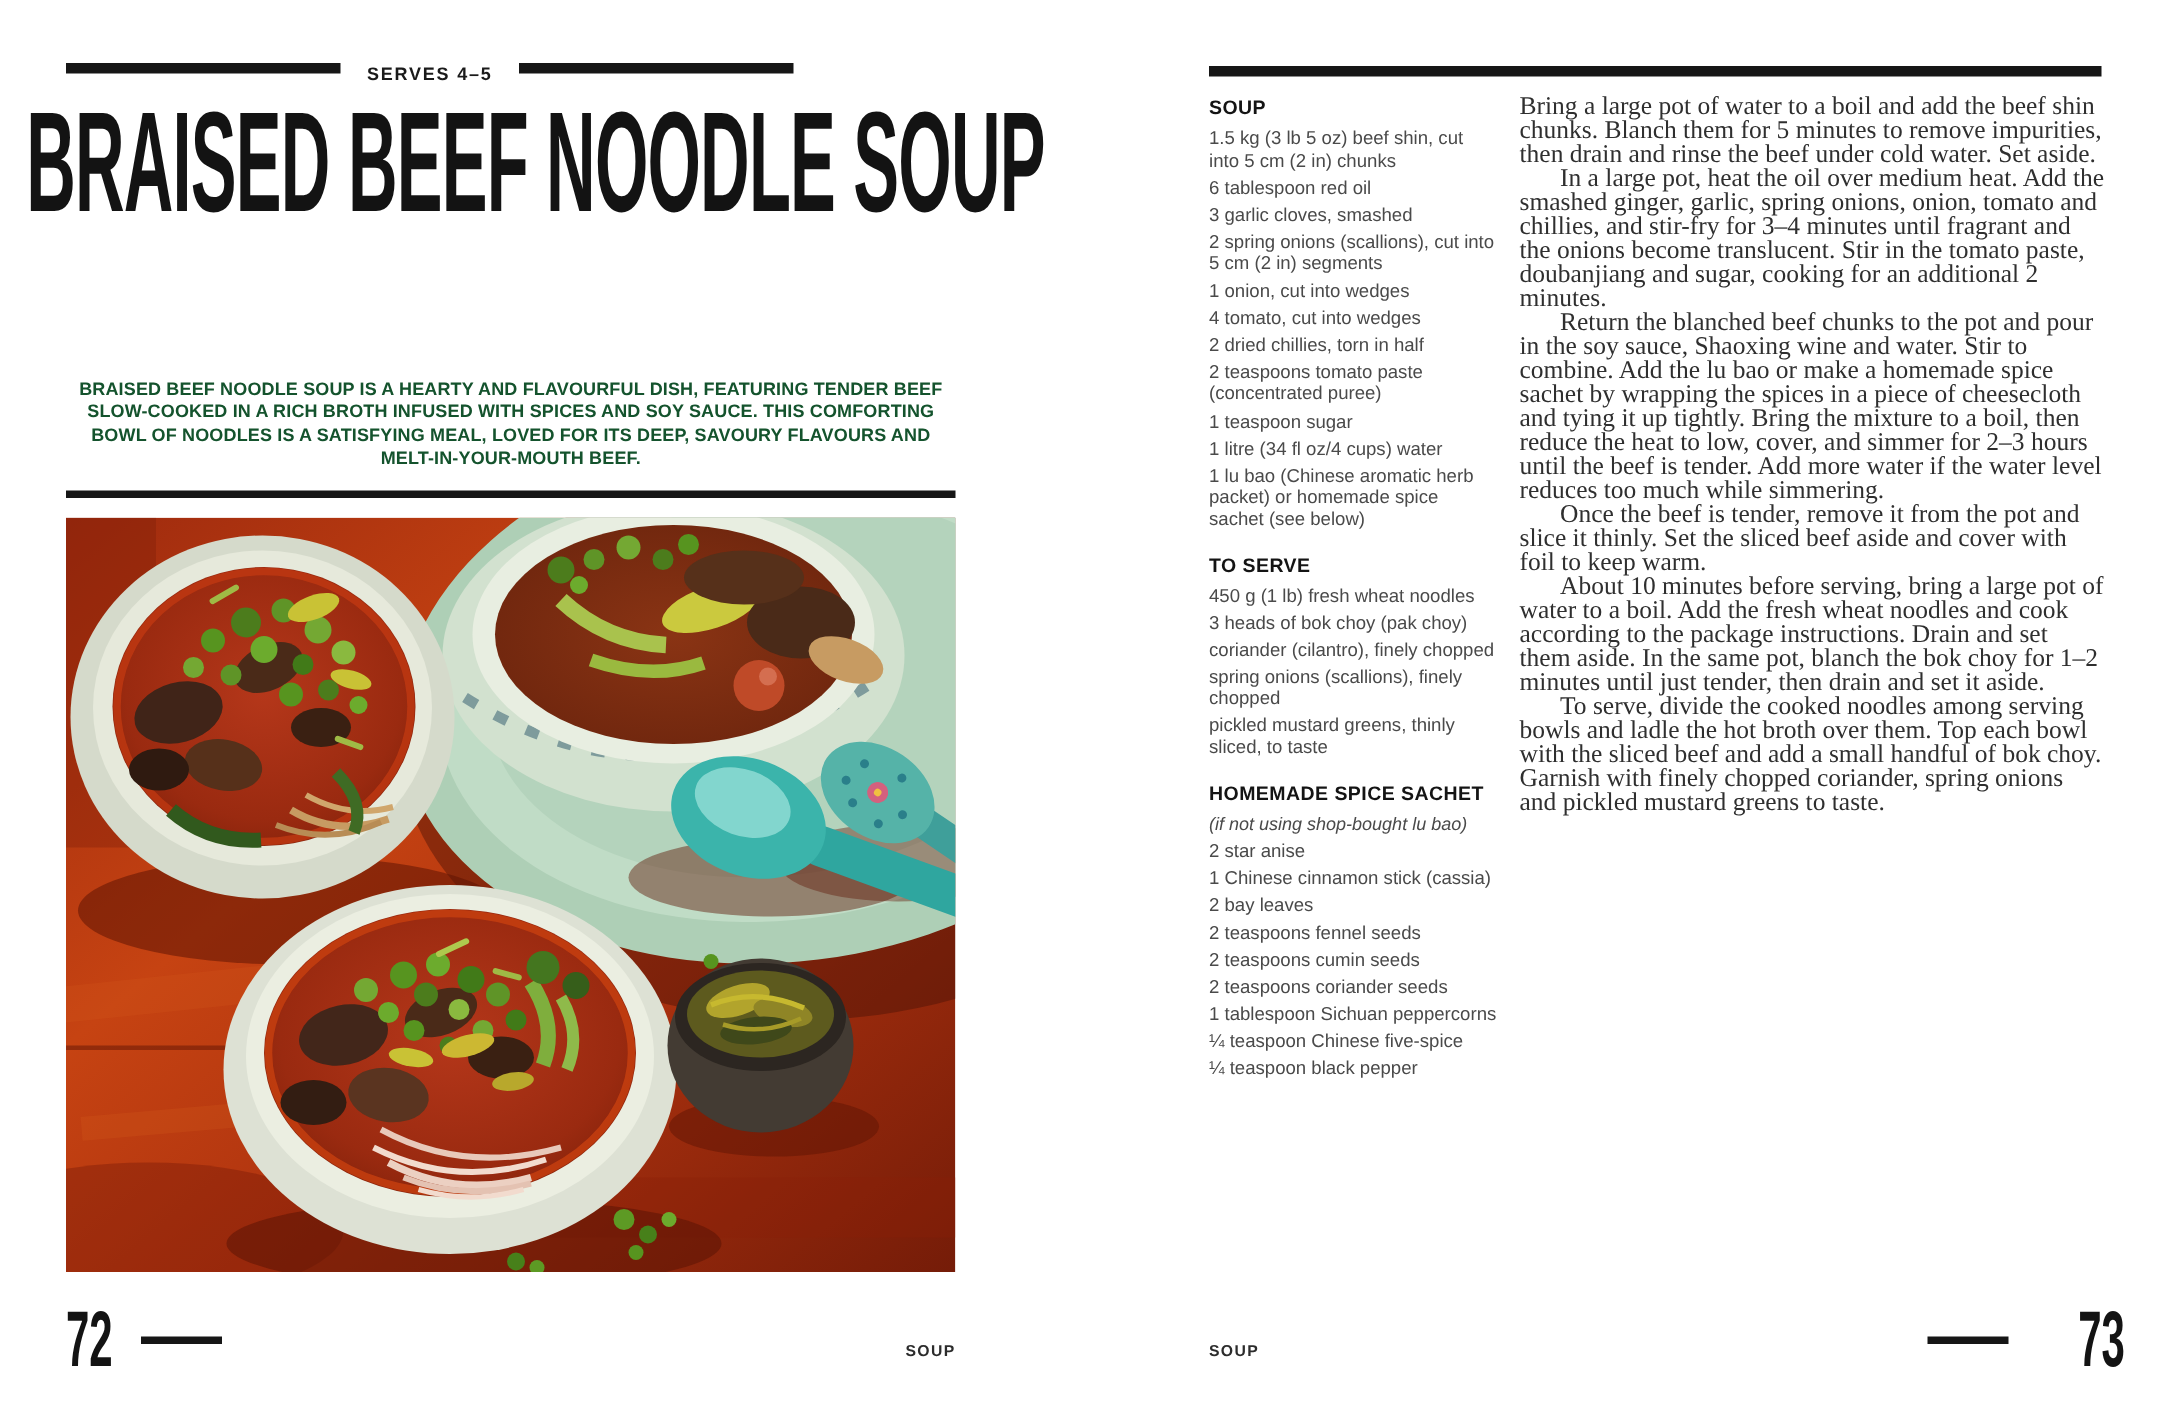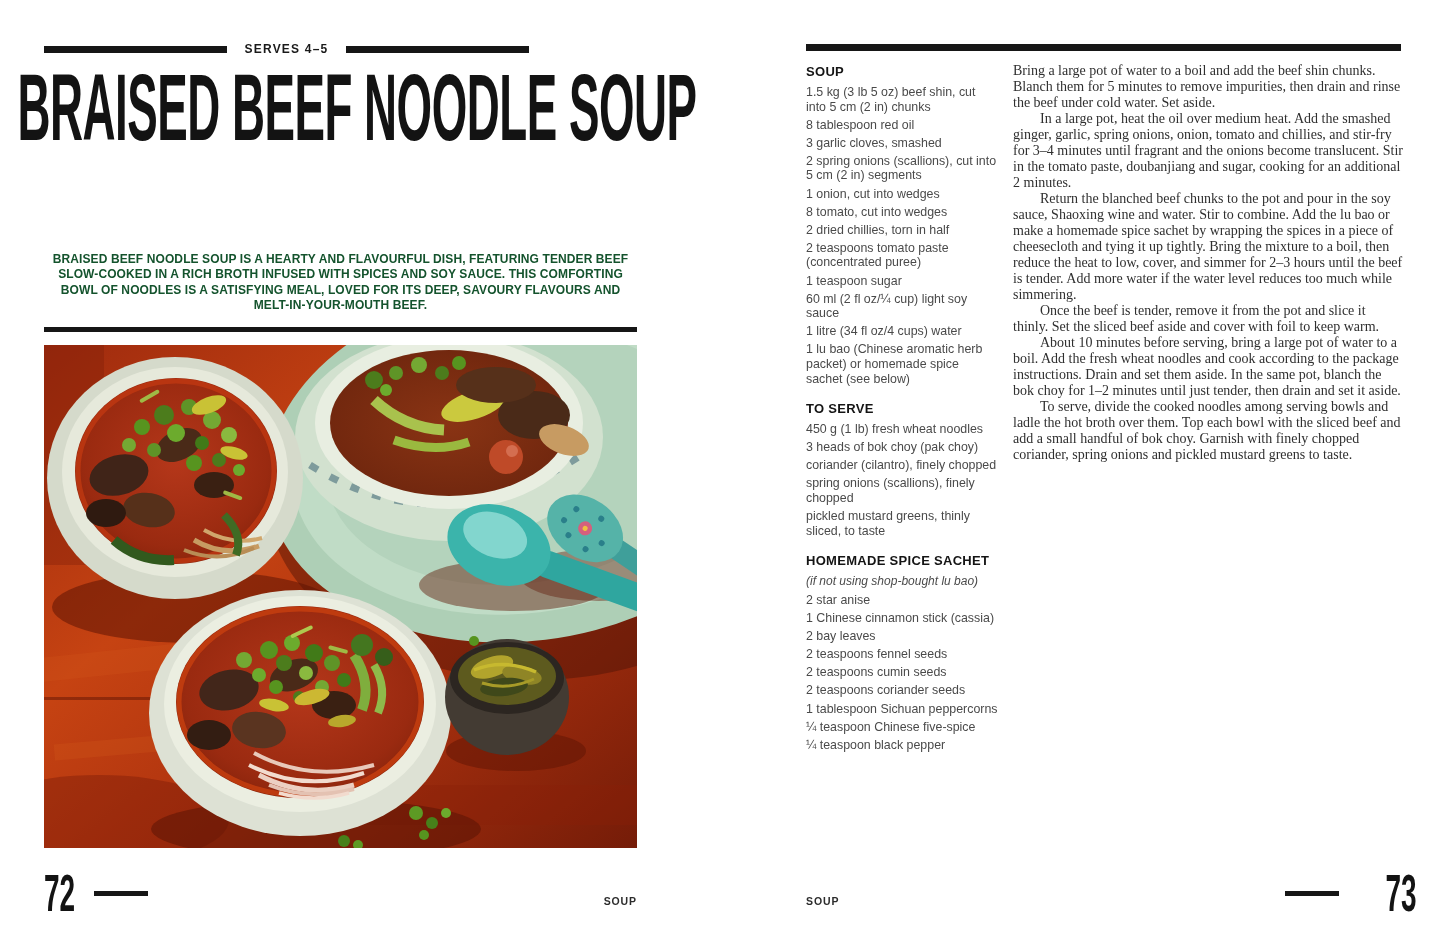--- a/index.html
+++ b/index.html
@@ -2,21 +2,21 @@
 <html><head>
 <meta charset="utf-8">
 <style>
   * { box-sizing: border-box; margin: 0; padding: 0; }
   html,body { width:1445px; height:943px; background:#ffffff; overflow:hidden;
               font-family:"Liberation Sans", sans-serif; }
   .spread { position:relative; width:1445px; height:943px; background:#ffffff; }
 
   
   .left-page { position:absolute; left:44px; top:40px; width:593px; }
-  .serves-row { position:absolute; left:0; top:2px; width:485px; display:flex; align-items:center; gap:18px; }
+  .serves-row { position:absolute; left:0; top:2px; width:485px; display:flex; align-items:flex-start; gap:18px; }
   .serves-bar { flex:1; height:7px; background:#161616; }
   .serves-label { font-size:12px; font-weight:700; letter-spacing:1.2px; color:#1a1a1a; white-space:nowrap; }
   .title-wrap { position:absolute; left:16px; top:24px; width:593px; height:126px;
                 display:flex; align-items:flex-start; justify-content:center; overflow:visible; }
   .title-text { display:inline-block; font-weight:700; font-size:88px; line-height:1;
                 letter-spacing:-1px; color:#131313; white-space:nowrap;
                 transform:scale(0.52,1.08); transform-origin:center; }
   .descr { position:absolute; left:0; top:212px; width:593px; text-align:center;
            font-size:12px; line-height:15.3px; font-weight:700; letter-spacing:0.1px; color:#14532d; }
   .rule-heavy { position:absolute; left:0; top:287px; width:593px; height:5px; background:#161616; }
@@ -25,21 +25,21 @@
   
   .right-page { position:absolute; left:806px; top:40px; width:595px; }
   .top-bar { position:absolute; left:0; top:4px; width:595px; height:7px; background:#161616; }
   .ingredients { position:absolute; left:0; top:24px; width:192px; }
   .ing-heading { font-size:13px; font-weight:700; letter-spacing:0.3px; color:#141414; margin:15px 0 6px; }
   .ingredients .section:first-child .ing-heading { margin-top:0; }
   .ing-note { font-size:12px; line-height:14.6px; font-style:italic; color:#4a4a4a; margin:0 0 4px; }
   .ing-list { list-style:none; }
   .ing-list li { font-size:12.4px; line-height:14.6px; color:#4a4a4a; margin:0 0 3.5px; }
   .instructions { position:absolute; left:207px; top:23px; width:390px; }
-  .instructions p { font-family:"Liberation Serif", serif; font-size:14px; line-height:16px;
+  .instructions p { font-family:"Liberation Serif", serif; font-size:17px; line-height:16px;
                     color:#2f2f2f; margin:0; }
   .instructions p + p { text-indent:27px; }
 
   
   .folio { position:absolute; display:flex; align-items:center; gap:12px; }
   .folio-num { font-size:50px; font-weight:700; line-height:1; color:#131313; display:inline-block; }
   .folio-left { left:44px; top:868px; }
   .folio-left .folio-num { transform:scale(0.56,1.05); transform-origin:left center; }
   .folio-right { right:28px; top:868px;gap:40px; }
   .folio-right .folio-num { transform:scale(0.56,1.05); transform-origin:right center; }
@@ -257,29 +257,28 @@
   <div class="right-page">
     <div class="top-bar"></div>
 
     <div class="ingredients">
 
       <div class="section">
         <h3 class="ing-heading">SOUP</h3>
         <ul class="ing-list">
 
         <li>1.5 kg (3 lb 5 oz) beef shin, cut into 5 cm (2 in) chunks</li>
-            <li>8 tablespoon red oil</li>
+            <li>6 tablespoon red oil</li>
             <li>3 garlic cloves, smashed</li>
             <li>2 spring onions (scallions), cut into 5 cm (2 in) segments</li>
             <li>1 onion, cut into wedges</li>
-            <li>8 tomato, cut into wedges</li>
+            <li>4 tomato, cut into wedges</li>
             <li>2 dried chillies, torn in half</li>
             <li>2 teaspoons tomato paste (concentrated puree)</li>
             <li>1 teaspoon sugar</li>
-            <li>60 ml (2 fl oz/¼ cup) light soy sauce</li>
             <li>1 litre (34 fl oz/4 cups) water</li>
             <li>1 lu bao (Chinese aromatic herb packet) or homemade spice sachet (see below)</li>
           </ul>
       </div>
 
       <div class="section">
         <h3 class="ing-heading">TO SERVE</h3>
         <ul class="ing-list">
 
         <li>450 g (1 lb) fresh wheat noodles</li>

